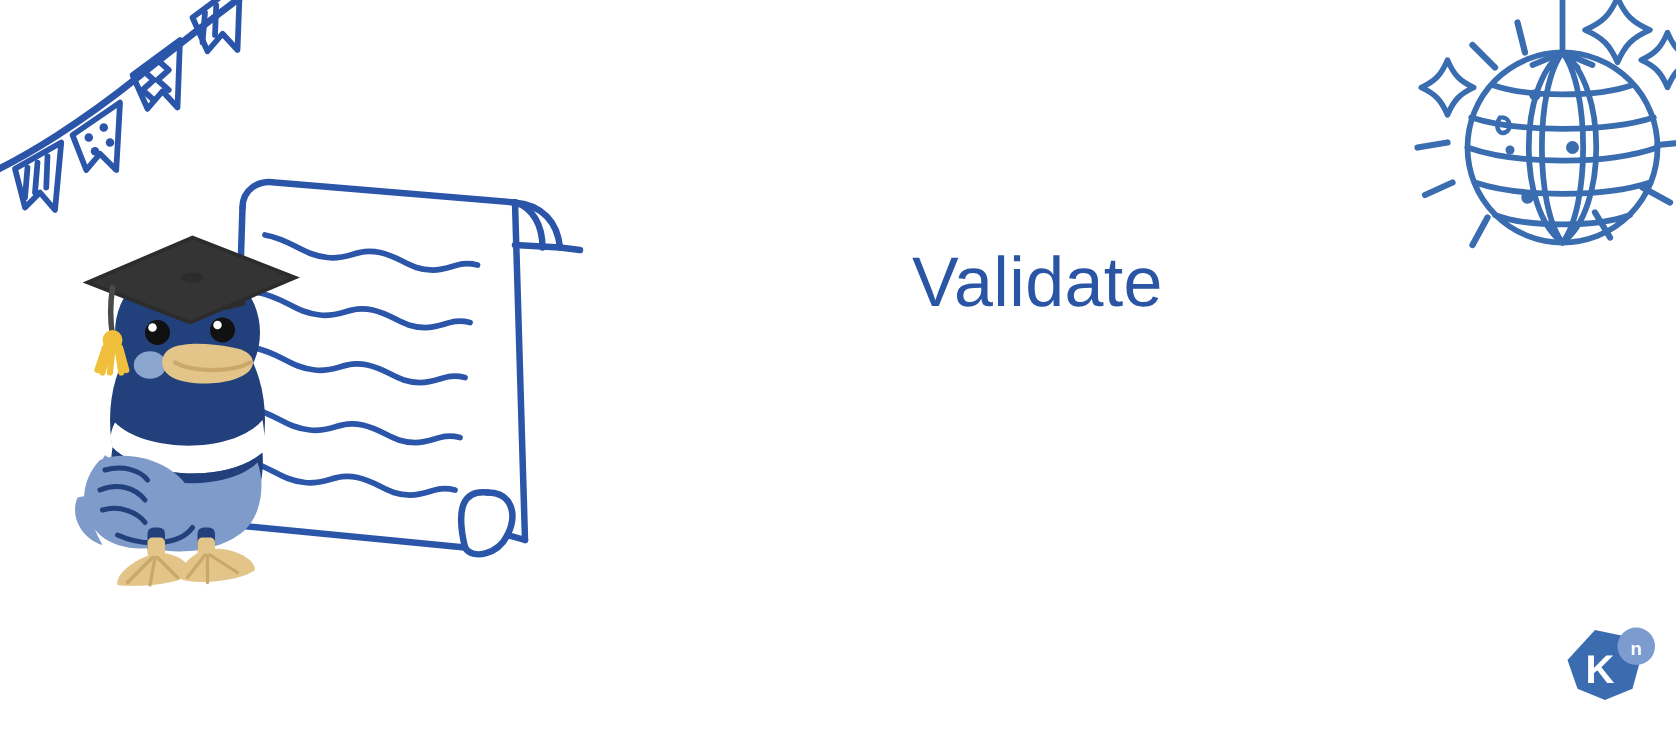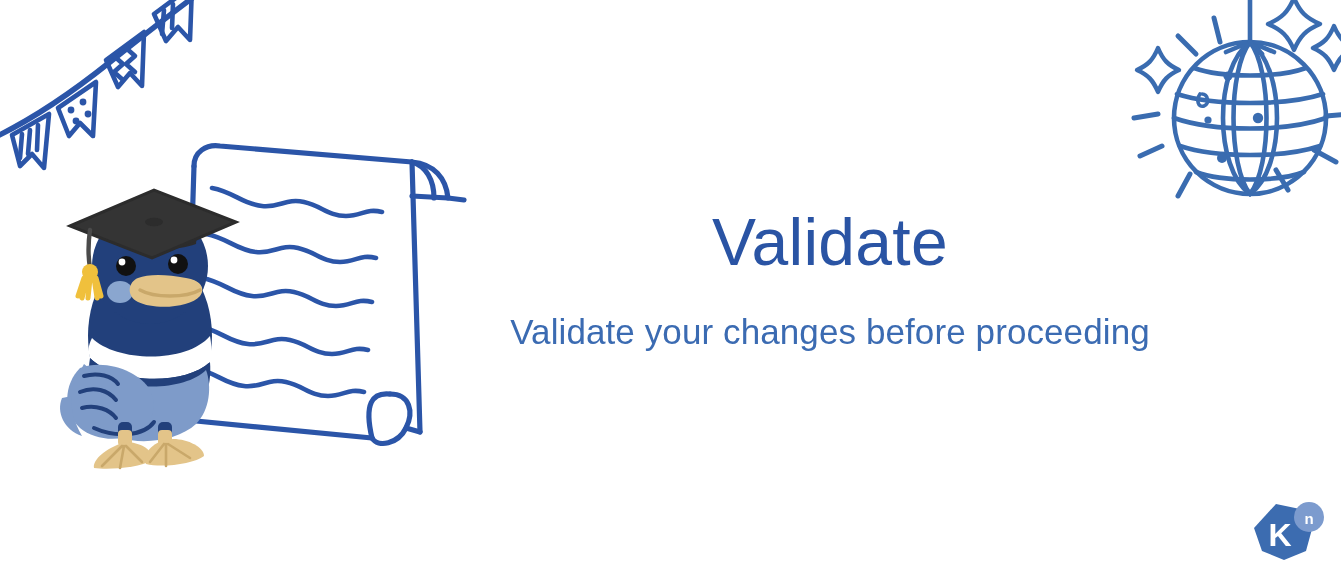--- a/index.html
+++ b/index.html
@@ -30,23 +30,23 @@
 
   
   .text-block {
     position: absolute;
     left: 460px;
     top: 196px;
     width: 740px;
     text-align: center;
   }
   .page-title {
-    margin: 12px;
+    margin: 0;
     font-family: "Liberation Sans", sans-serif;
-    font-size: 66px;
+    font-size: 56px;
     line-height: 1.06;
     font-weight: 400;
     letter-spacing: 0.3px;
     color: #2A54A4;
   }
   .page-subtitle {
     margin: 34px 0 0 0;
     font-family: "Liberation Sans", sans-serif;
     font-size: 35px;
     line-height: 1.15;
@@ -224,21 +224,20 @@
     <path d="M71,256 C 52,262 38,274 40,282 C 54,284 86,282 98,274 C 100,264 86,256 71,256 Z" fill="#E3C489"></path>
     <path d="M111,254 C 96,258 88,270 92,278 C 108,282 140,278 150,270 C 150,260 128,250 111,254 Z" fill="#E3C489"></path>
     <g fill="none" stroke="#C9A86A" stroke-width="2.6" stroke-linecap="round">
       <path d="M68,260 L48,280 M70,260 L66,282 M72,260 L88,276"></path>
       <path d="M110,258 L96,276 M112,258 L112,280 M114,258 L136,272"></path>
     </g>
   </svg>
 
   <div class="text-block">
     <h1 class="page-title">Validate</h1>
-    <p class="page-subtitle">Validate your changes before proceeding</p>
   </div>
 
   <svg class="art brandmark" viewBox="0 0 82 70" aria-hidden="true">
 
     <polygon points="30,4 54,9 66,29 60,51 38,60 16,51 8,28" fill="#3C6CB0"></polygon>
 
     <circle cx="63" cy="17" r="15" fill="#7C9BCE"></circle>
     <text x="34" y="46" font-family="Liberation Sans, sans-serif" font-size="32" font-weight="bold" fill="#FFFFFF" text-anchor="middle">K</text>
     <text x="63" y="24" font-family="Liberation Sans, sans-serif" font-size="15" font-weight="bold" fill="#FFFFFF" text-anchor="middle">n</text>
   </svg>

